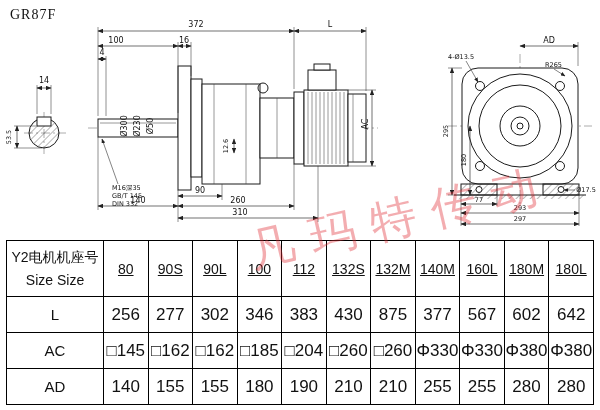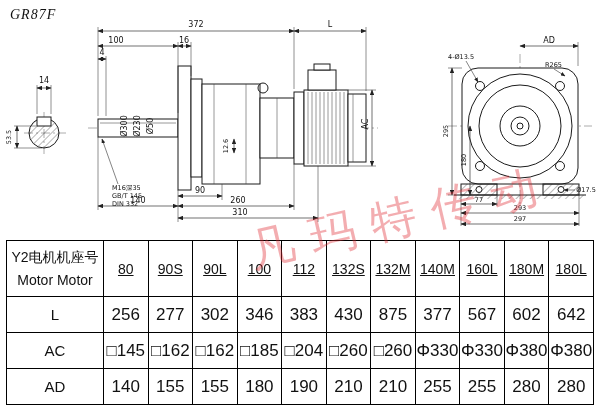--- a/index.html
+++ b/index.html
@@ -1,19 +1,19 @@
 <!DOCTYPE html>
 <html><head>
 <meta charset="utf-8">
 <style>
   html,body{margin:0;padding:0;background:#fff;}
   .page{position:relative;width:600px;height:410px;background:#fff;overflow:hidden;
         font-family:"Liberation Sans",sans-serif;color:#111;}
   .title{position:absolute;left:10px;top:7px;font-family:"Liberation Serif",serif;
-         font-size:14px;letter-spacing:1px;color:#111;font-style:italic;}
+         font-size:14px;letter-spacing:1px;color:#111;}
   svg.drawing{position:absolute;left:0;top:0;width:600px;height:232px;}
 
   
   .obj{fill:#fff;stroke:#1b1b1b;stroke-width:1;}
   .ln{fill:none;stroke:#1b1b1b;stroke-width:1;}
   .thin{fill:none;stroke:#444;stroke-width:.55;}
   .cl{fill:none;stroke:#666;stroke-width:.55;stroke-dasharray:9 3 2 3;}
   .dim{fill:none;stroke:#333;stroke-width:.7;marker-start:url(#ah);marker-end:url(#ah);}
   .ldr{fill:none;stroke:#333;stroke-width:.6;marker-end:url(#ah);}
   .ext{stroke:#333;stroke-width:.55;}
@@ -214,21 +214,21 @@
         <col>
         <col>
         <col>
         <col>
         <col>
     </colgroup>
     <tbody>
       <tr class="hdr">
         <th class="hcell">
           <div>Y2电机机座号</div>
-          <div>Motor Motor</div>
+          <div>Size Size</div>
         </th>
         <th class="size">80</th>
         <th class="size">90S</th>
         <th class="size">90L</th>
         <th class="size">100</th>
         <th class="size">112</th>
         <th class="size">132S</th>
         <th class="size">132M</th>
         <th class="size">140M</th>
         <th class="size">160L</th>

